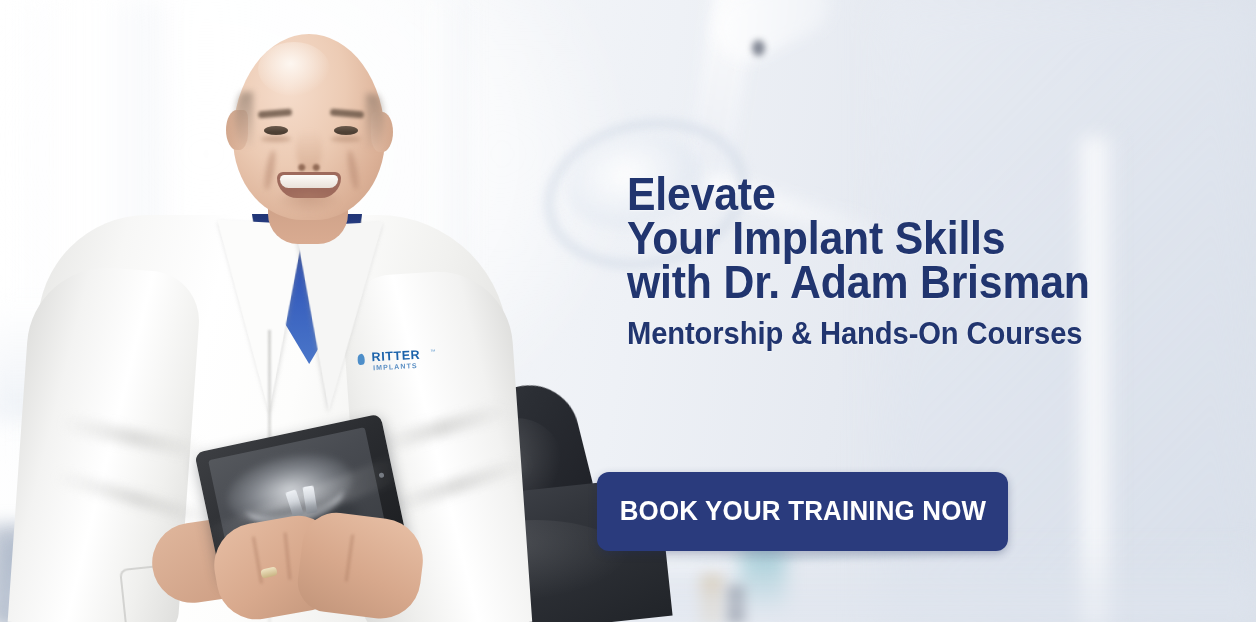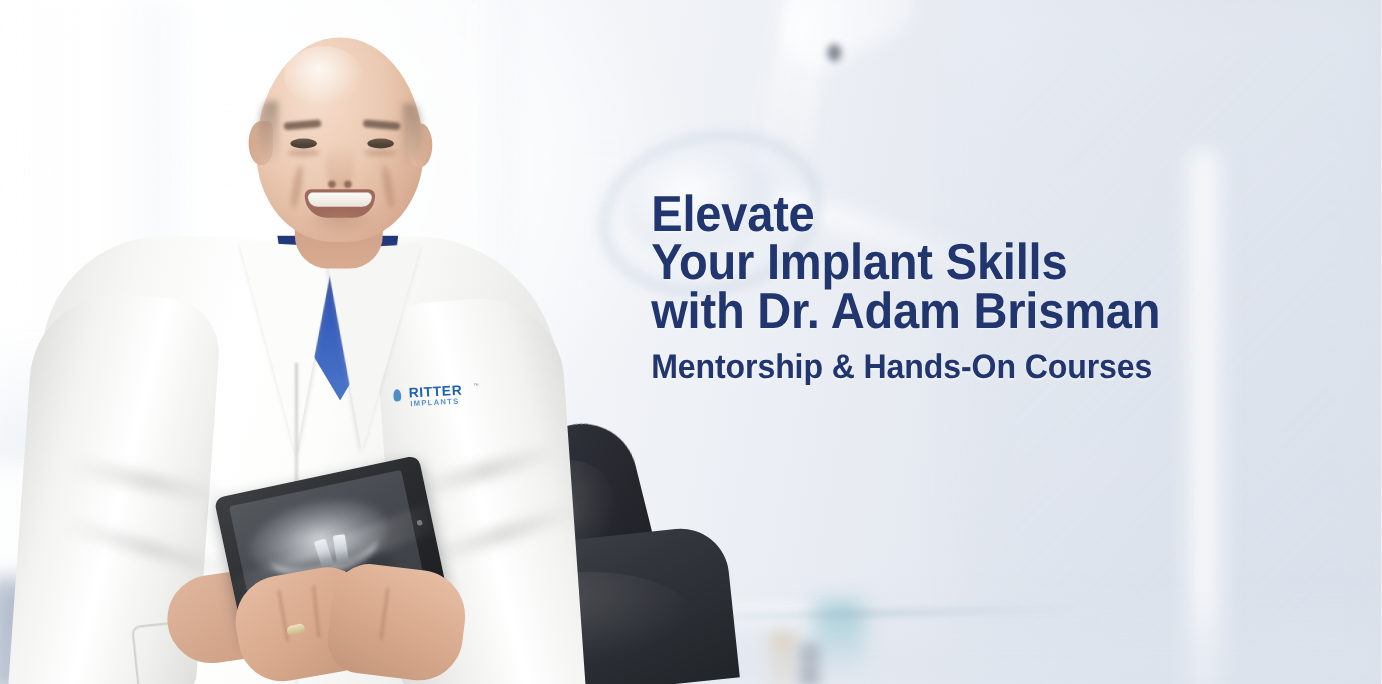--- a/index.html
+++ b/index.html
@@ -797,21 +797,21 @@
     top: 0;
     width: 150px;
     height: 622px;
     background: linear-gradient(90deg, rgba(238,241,246,0) 0%, rgba(238,241,246,0.0) 40%, rgba(238,241,246,0.0) 100%);
     pointer-events: none;
   }
 
   
   .copy {
     position: absolute;
-    left: 592px;
+    left: 627px;
     top: 172px;
     width: 560px;
   }
   .headline {
     margin: 0;
     color: #21356f;
     font-family: "Liberation Sans", sans-serif;
     font-weight: bold;
     font-size: 46px;
     line-height: 44px;
@@ -975,14 +975,17 @@
 
   <div class="copy">
     <h1 class="headline">
       <span class="hl-line">Elevate</span>
       <span class="hl-line">Your Implant Skills</span>
       <span class="hl-line">with Dr. Adam Brisman</span>
     </h1>
     <p class="subhead">Mentorship &amp; Hands-On Courses</p>
   </div>
 
+  <button class="cta">
+    <span class="cta-label">BOOK YOUR TRAINING NOW</span>
+  </button>
 
 </div>
 
 </body></html>

